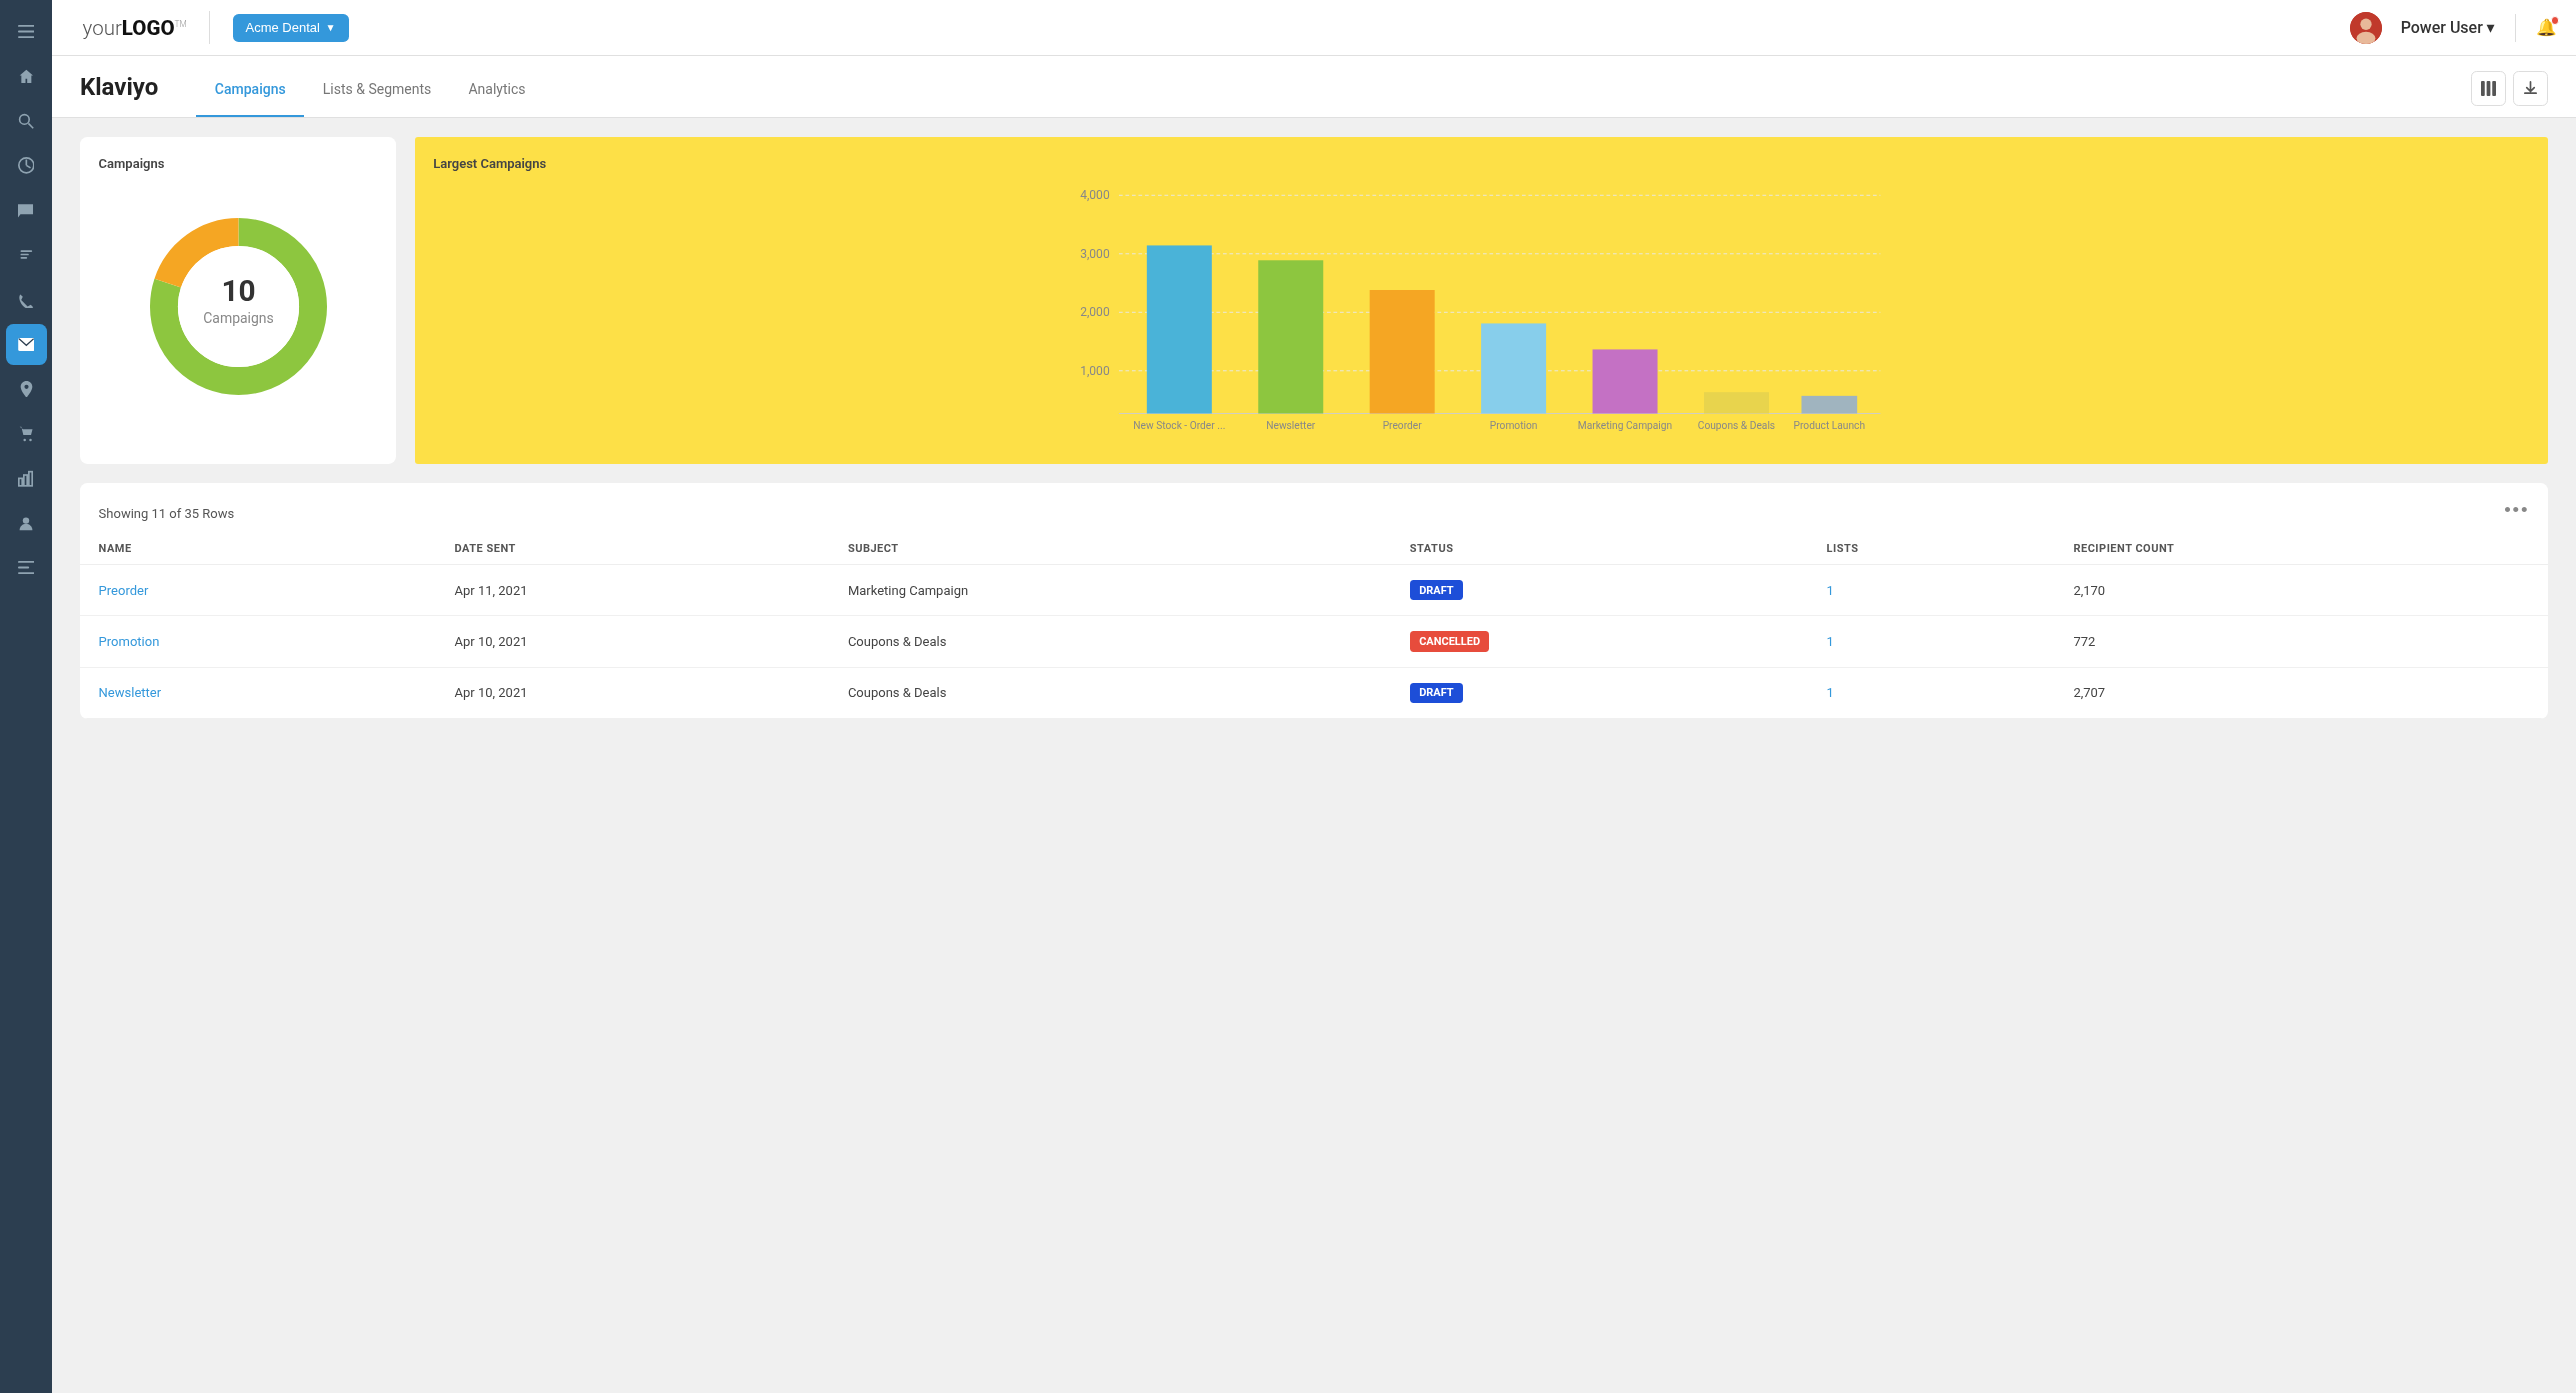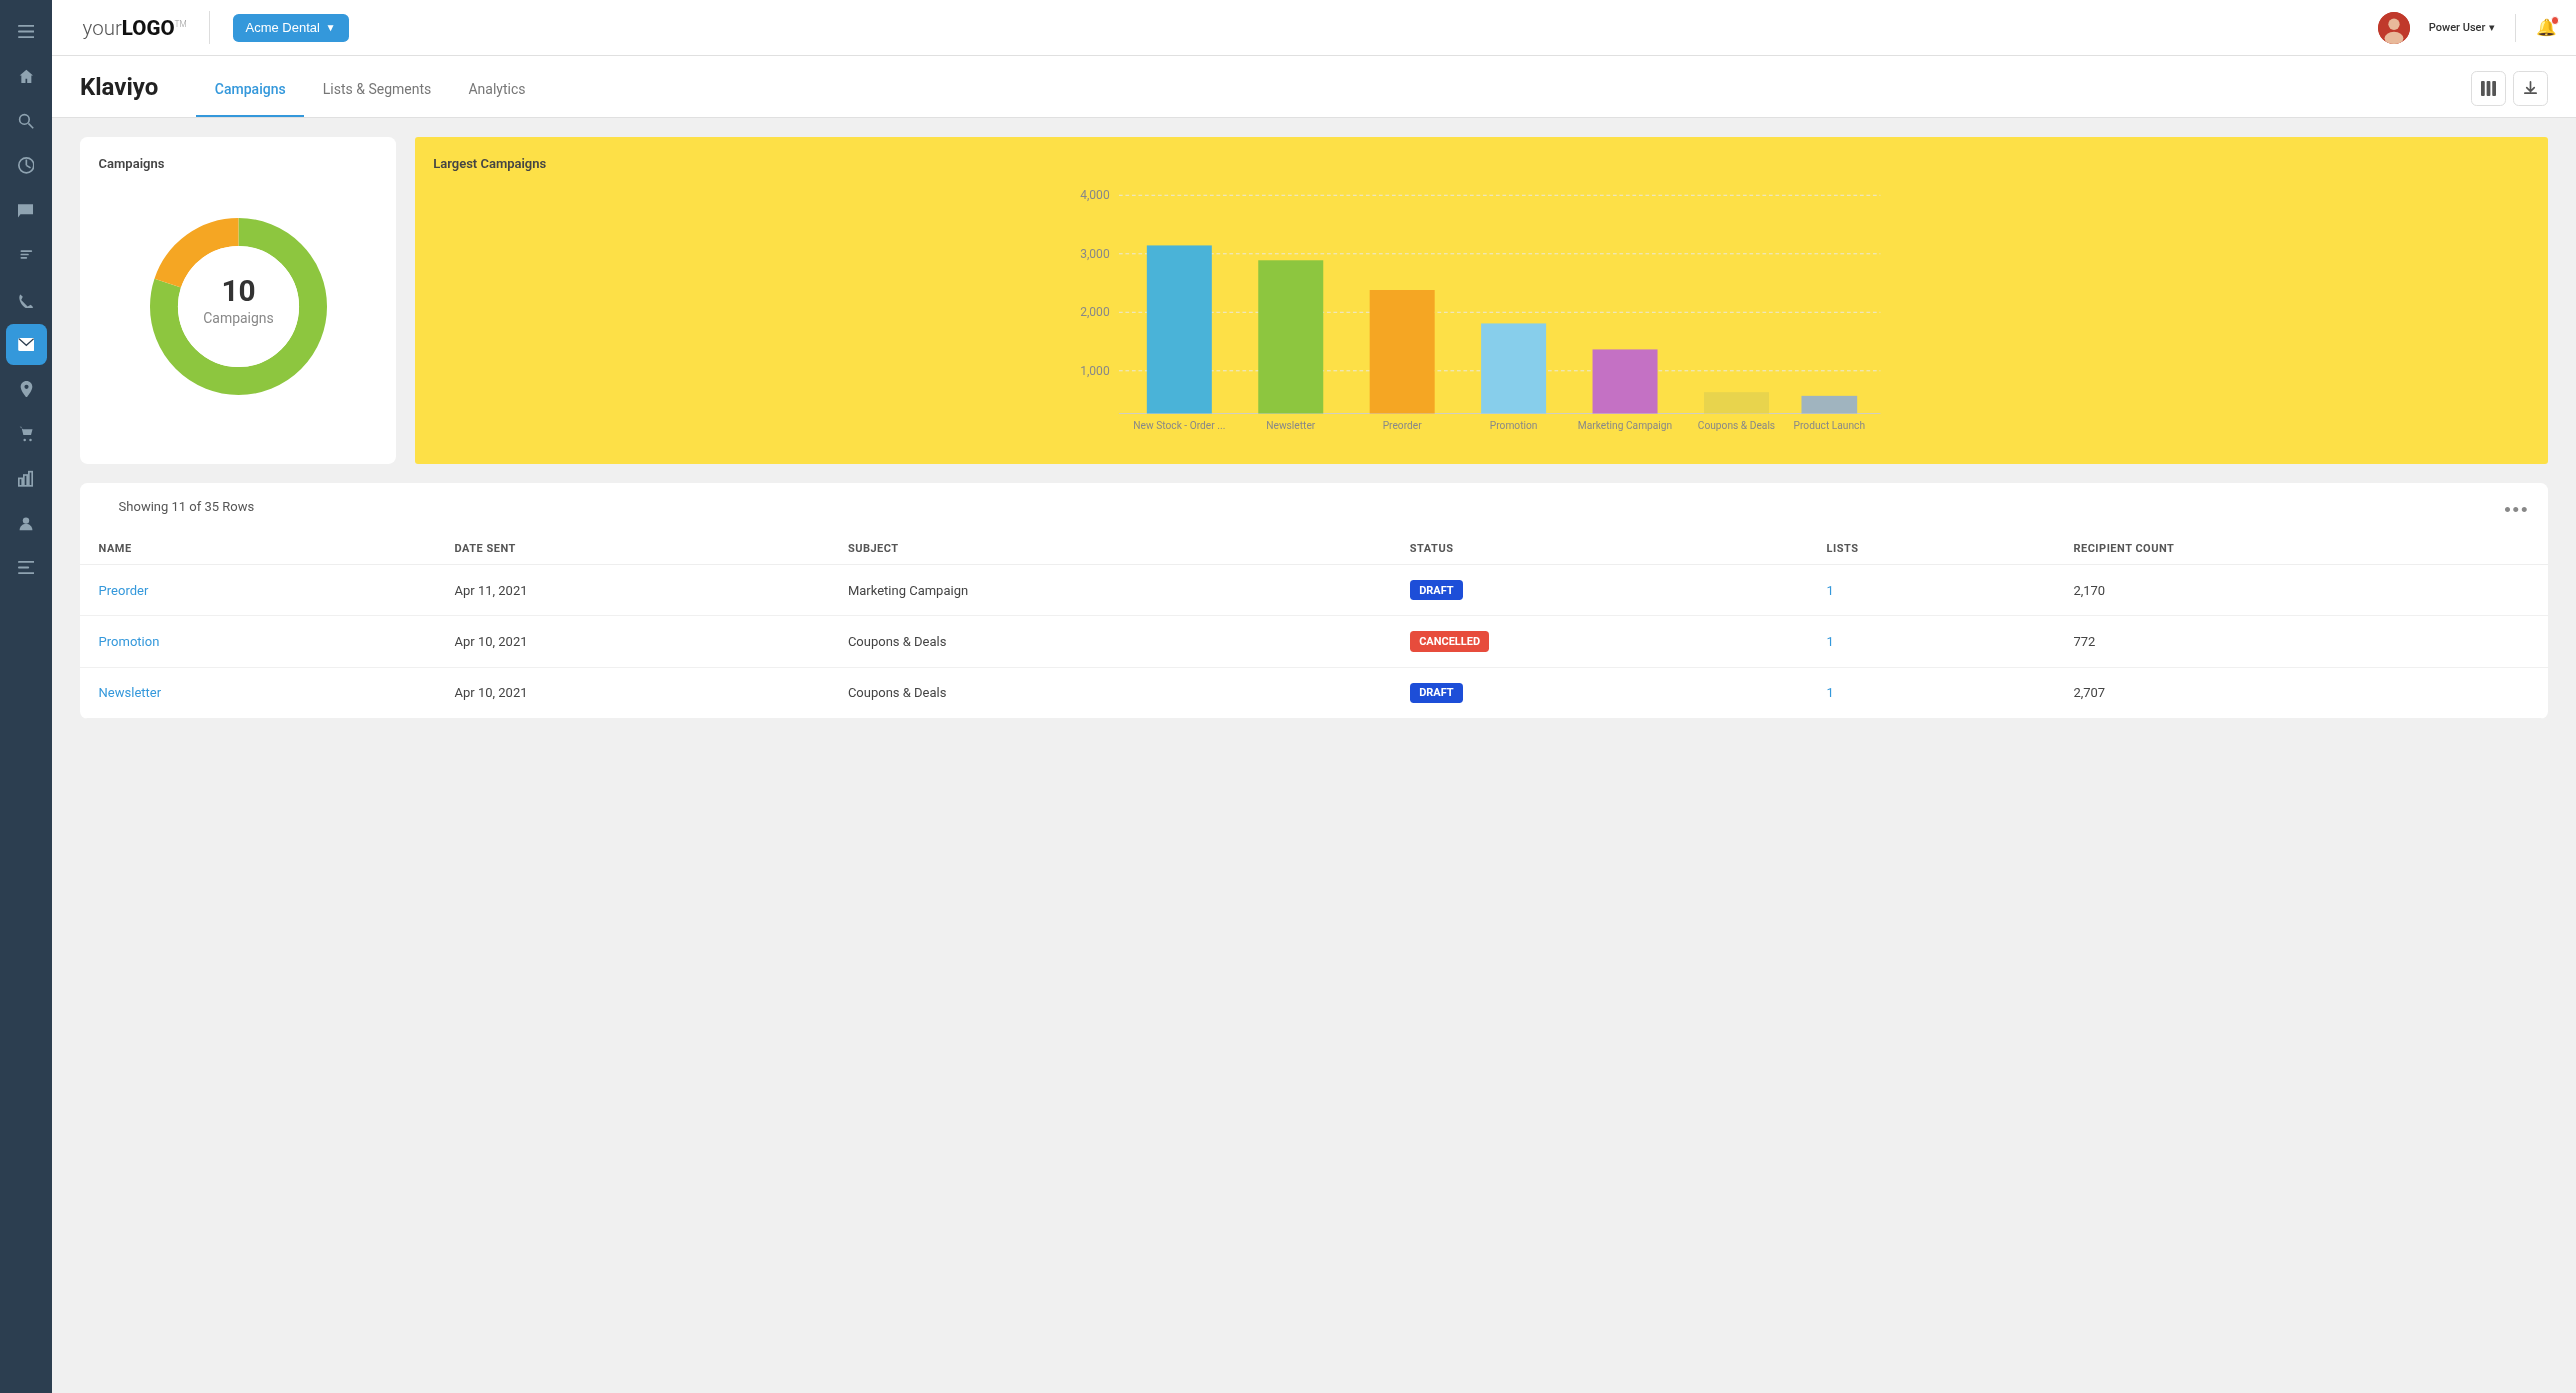--- a/index.html
+++ b/index.html
@@ -15,21 +15,21 @@
 
     
     .topbar { background: #fff; height: 56px; display: flex; align-items: center; padding: 0 18.6px; border-bottom: 0.9px solid #e0e0e0; gap: 15px; flex-shrink: 0; }
     .topbar-logo { font-size: 20.5px; font-weight: 300; color: #555; margin-left: 12px; }
     .topbar-logo strong { font-weight: 800; color: #111; }
     .topbar-logo sup { font-size: 8.4px; color: #999; }
     .topbar-divider { width: 0.9px; height: 33px; background: #ddd; margin: 0 7.4px; }
     .tenant-btn { background: #3498db; color: #fff; border: none; border-radius: 5.6px; padding: 6.5px 13px; font-size: 13px; cursor: pointer; display: flex; align-items: center; gap: 5.6px; }
     .tenant-btn .chevron { font-size: 10.2px; }
     .topbar-spacer { flex: 1; }
-    .user-area { display: flex; gap: 19px; font-size: 11px; color: #333; }
+    .user-area { display: flex; gap: 19px; font-size: 16px; color: #333; }
     .avatar-circle { width: 32px; height: 32px; border-radius: 50%; background: #c0392b; display: flex; align-items: center; justify-content: center; color: #fff; font-size: 12px; overflow: hidden; }
     .user-name { font-weight: 500; color: #333; display: flex; align-items: center; gap: 3.7px; }
     .topbar-vert-divider { width: 0.9px; height: 28px; background: #ddd; margin: 0 5.6px; }
     .notif-bell { position: relative; font-size: 16.7px; color: #555; cursor: pointer; }
     .notif-dot { position: absolute; top: -1.9px; right: -1.9px; width: 8.4px; height: 8.4px; background: #e74c3c; border-radius: 50%; border: 1.9px solid #fff; }
 
     
     .page-header { background: #fff; padding: 0 28px; border-bottom: 1.9px solid #e0e0e0; flex-shrink: 0; display: flex; align-items: flex-end; gap: 10px; }
     .page-title-area { display: flex; align-items: center; gap: 0; }
     .page-title { font-size: 24px; font-weight: 700; color: #222; padding: 16.7px 28px 16.7px 0; }
@@ -52,21 +52,21 @@
 
     
     .donut-svg { width: 205px; height: 205px; }
 
     
     .bar-chart-container { width: 100%; height: 260px; position: relative; }
     .bar-chart-svg { width: 100%; height: 100%; }
 
     
     .table-card { background: #fff; border-radius: 7.4px; padding: 0; overflow: hidden; }
-    .table-header-row { display: flex; align-items: flex-start; justify-content: space-between; padding: 16.7px 18.6px 11px; margin-left: 20px; }
+    .table-header-row { display: flex; align-items: flex-end; justify-content: space-between; padding: 16.7px 18.6px 11px; }
     .table-info { font-size: 13px; color: #555; }
     .more-btn { background: none; border: none; font-size: 18.6px; color: #888; cursor: pointer; letter-spacing: 1.9px; }
     table { width: 100%; border-collapse: collapse; }
     thead th { text-align: left; font-size: 11px; font-weight: 700; color: #555; padding: 9.3px 18.6px; border-bottom: 1.9px solid #eee; text-transform: uppercase; letter-spacing: 0.5px; }
     tbody td { padding: 15px 18.6px; font-size: 13px; color: #444; border-bottom: 0.9px solid #f0f0f0; }
     .link-cell { color: #3498db; cursor: pointer; }
     .badge { display: inline-block; padding: 3.7px 9.3px; border-radius: 3.7px; font-size: 11px; font-weight: 700; color: #fff; }
     .badge-draft { background: #1d4ed8; }
     .badge-cancelled { background: #e74c3c; }
     .num-link { color: #3498db; cursor: pointer; }

